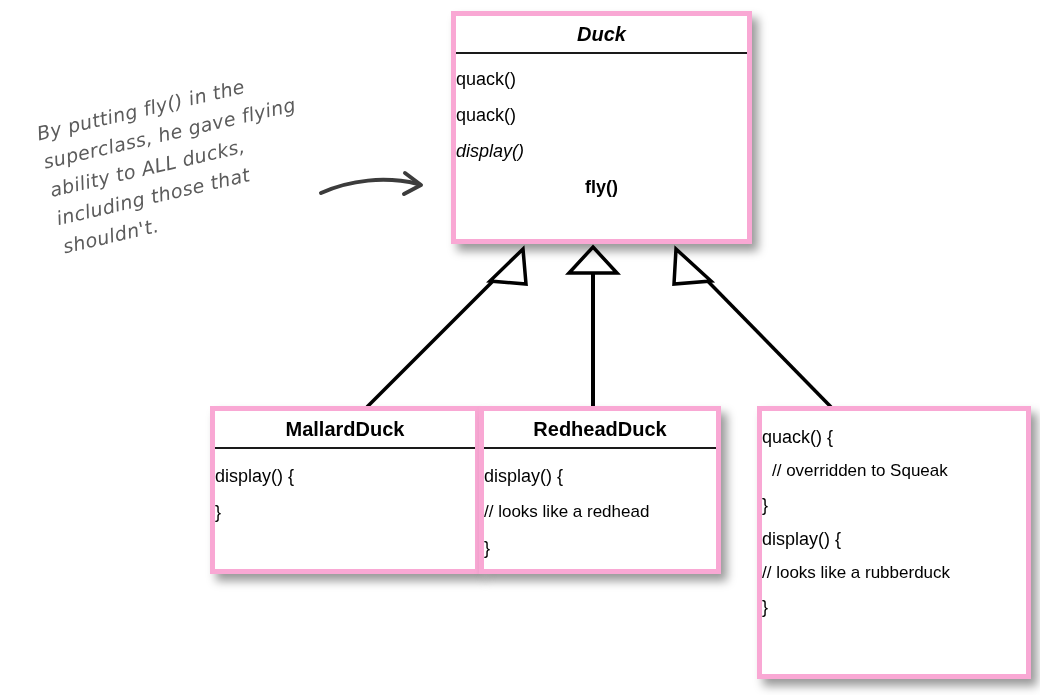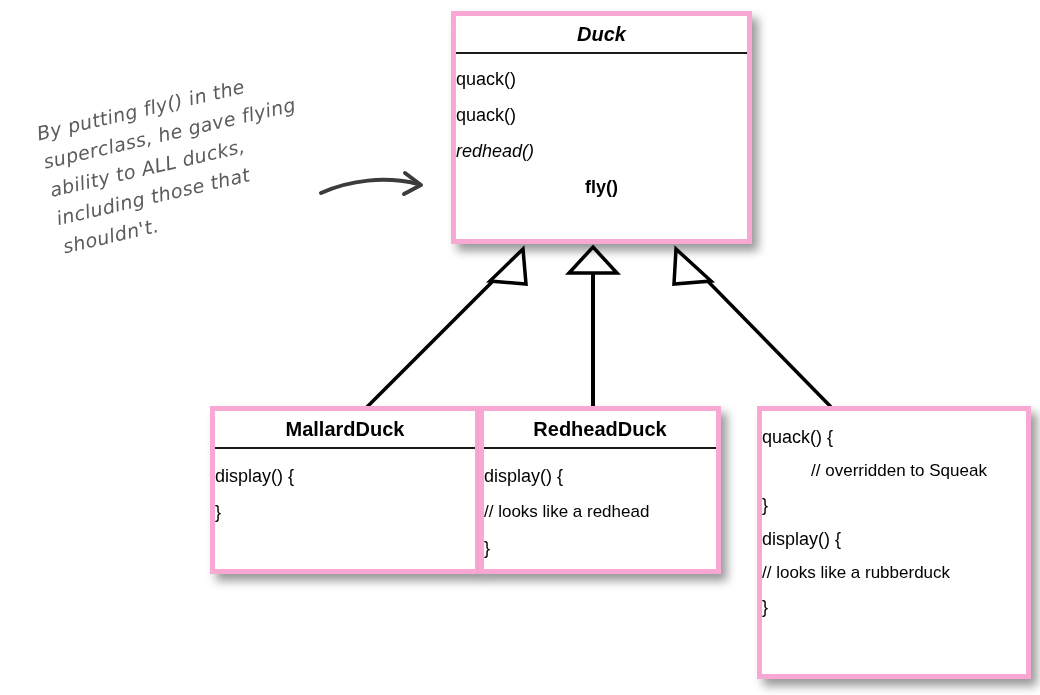--- a/index.html
+++ b/index.html
@@ -45,21 +45,21 @@
     padding: 9px 0 6px 0;
   }
   .uml-line {
     color: #000000;
     font-size: 18px;
     line-height: 36px;
     white-space: nowrap;
   }
   .uml-line.italic { font-style: italic; }
   .uml-line.bold   { font-weight: bold; text-align: center; }
-  .uml-line.indent { padding-left: 10px; text-align: center; }
+  .uml-line.indent { padding-left: 10px; }
   .uml-line.small  { font-size: 17px; }
 
   
   #box-duck        { left: 451px; top: 11px;  width: 301px; height: 233px; }
   #box-duck .uml-body { padding-top: 7px; }
   #box-mallard     { left: 210px; top: 406px; width: 270px; height: 168px; }
   #box-redhead     { left: 479px; top: 406px; width: 242px; height: 168px; }
   #box-rubber      { left: 757px; top: 406px; width: 274px; height: 273px; }
   #box-rubber .uml-line { line-height: 34px; }
 
@@ -111,21 +111,21 @@
       <path d="M321,193 C350,180 385,176 418,184" fill="none" stroke="#3c3c3c" stroke-width="4" stroke-linecap="round"></path>
       <path d="M405,173 L421,185 L404,194" fill="none" stroke="#3c3c3c" stroke-width="4" stroke-linecap="round" stroke-linejoin="round"></path>
     </g>
   </svg>
 
   <div class="uml-box" id="box-duck">
     <div class="uml-header abstract">Duck</div>
     <div class="uml-body">
       <div class="uml-line">quack()</div>
       <div class="uml-line">quack()</div>
-      <div class="uml-line italic">redhead()</div>
+      <div class="uml-line italic">display()</div>
       <div class="uml-line bold">fly()</div>
     </div>
   </div>
 
   <div class="uml-box" id="box-mallard">
     <div class="uml-header">MallardDuck</div>
     <div class="uml-body">
       <div class="uml-line">display() {</div>
       <div class="uml-line">}</div>
     </div>

